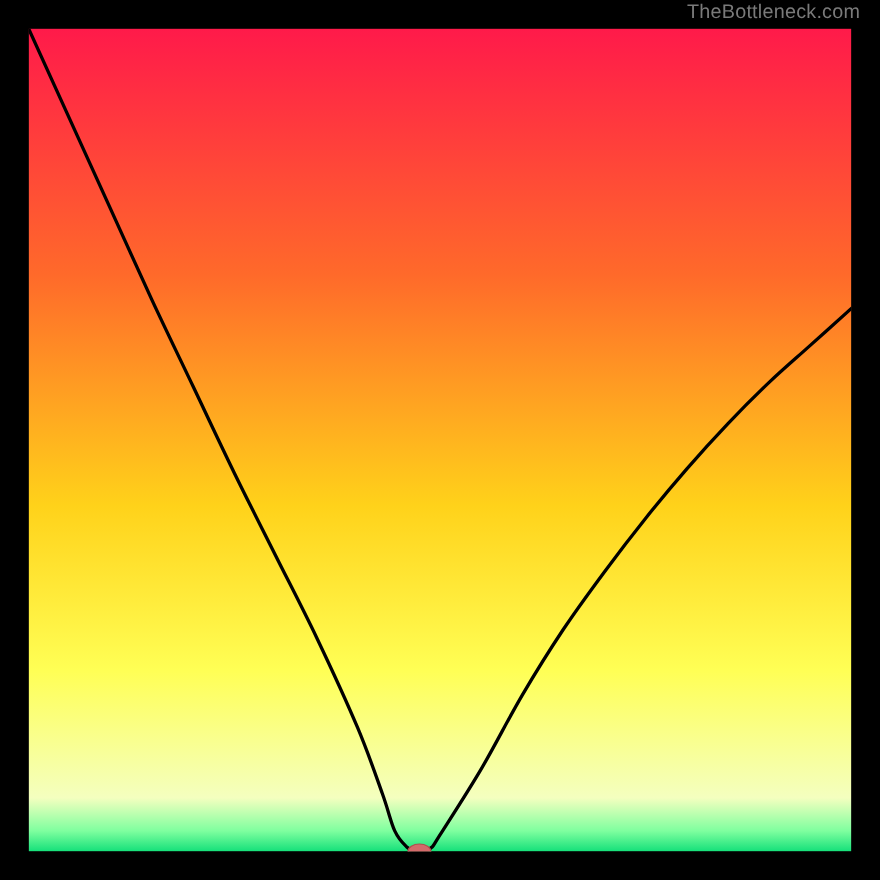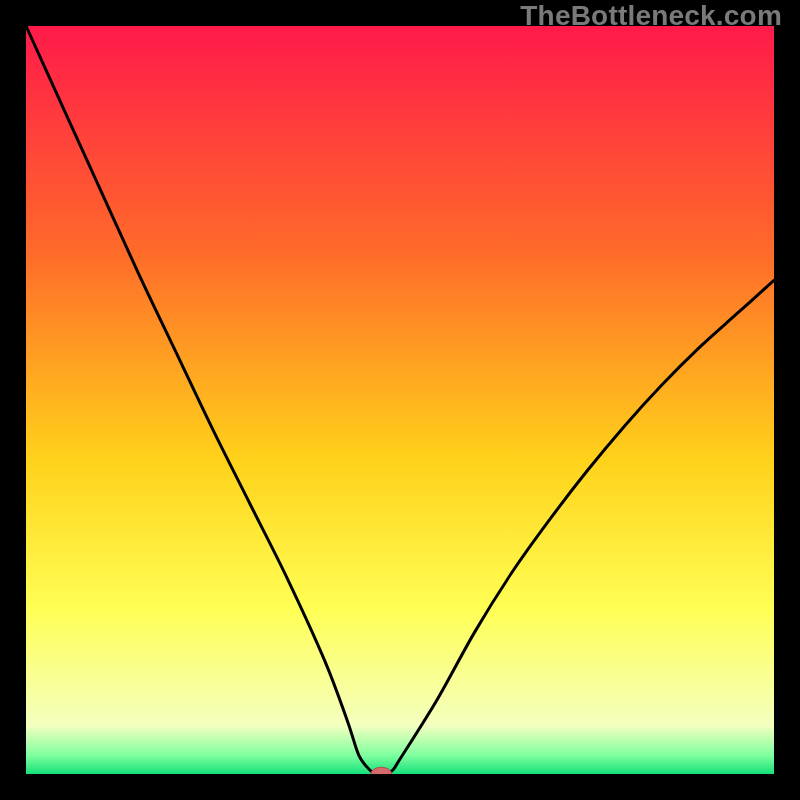--- a/index.html
+++ b/index.html
@@ -15,22 +15,22 @@
     position: relative;
     width: 800px;
     height: 800px;
     background: #000;
   }
   .watermark {
     position: absolute;
     top: 0;
     right: 18px;
     color: #7a7a7a;
-    font-size: 28px;
-    font-weight: 700;
+    font-size: 18px;
+    font-weight: 400;
     letter-spacing: 0.2px;
     user-select: none;
   }
   .plot-wrap {
     position: absolute;
     left: 26px;
     top: 26px;
     width: 748px;
     height: 748px;
   }

